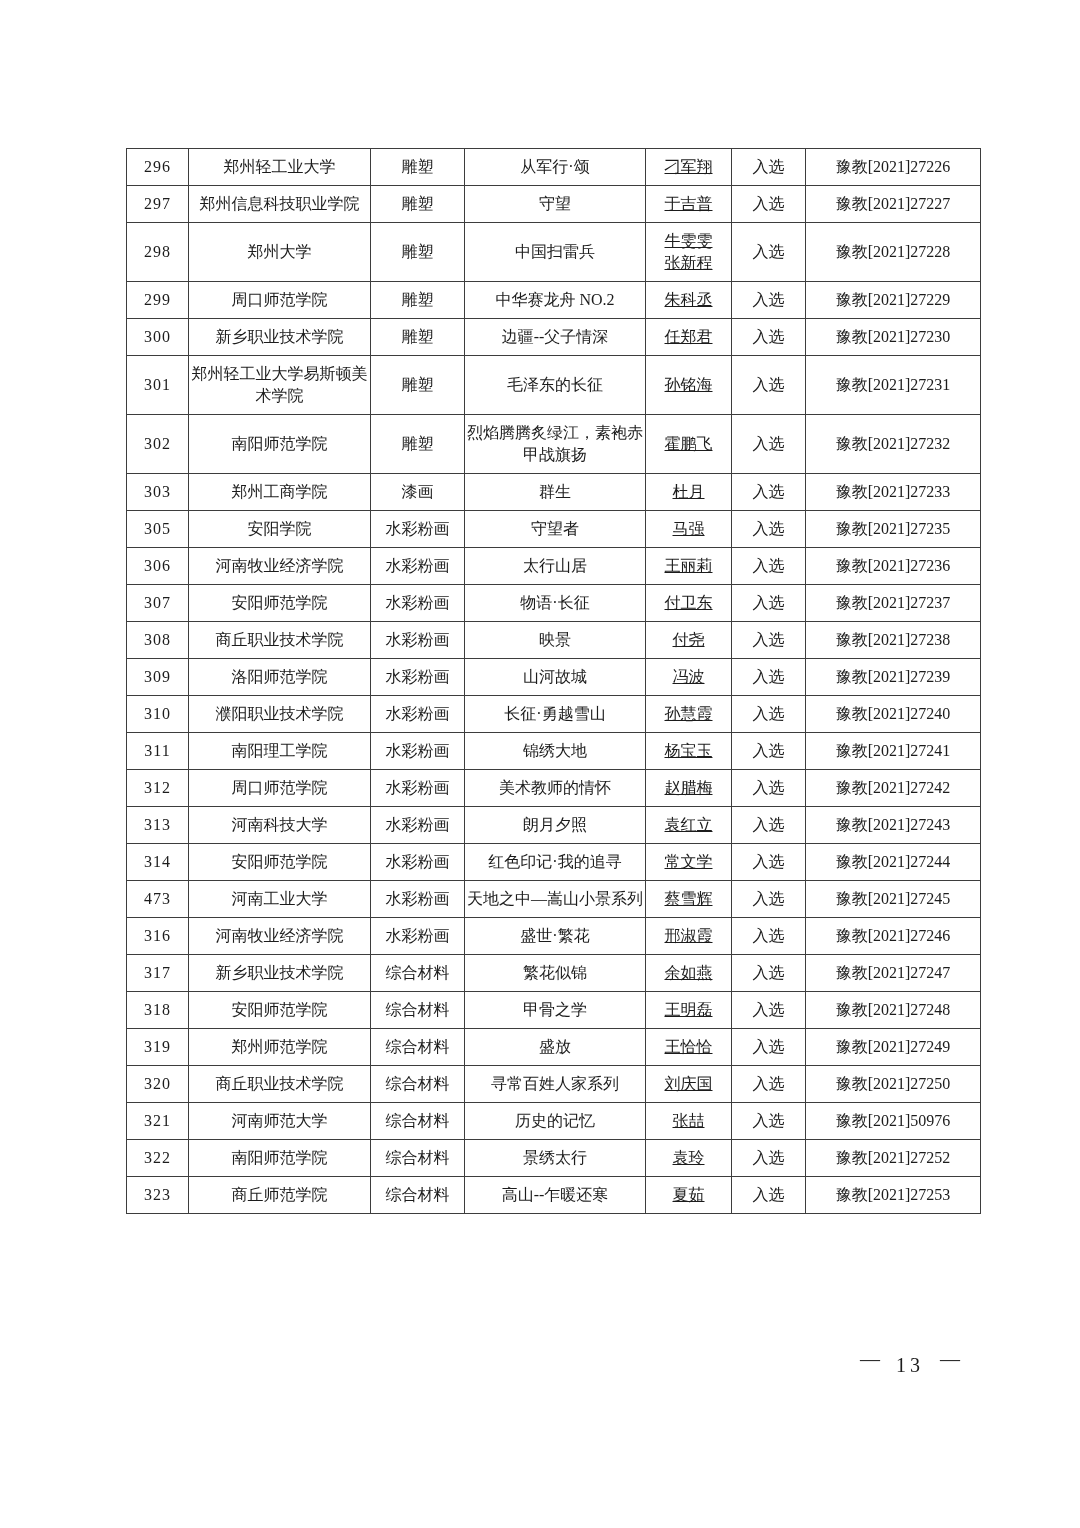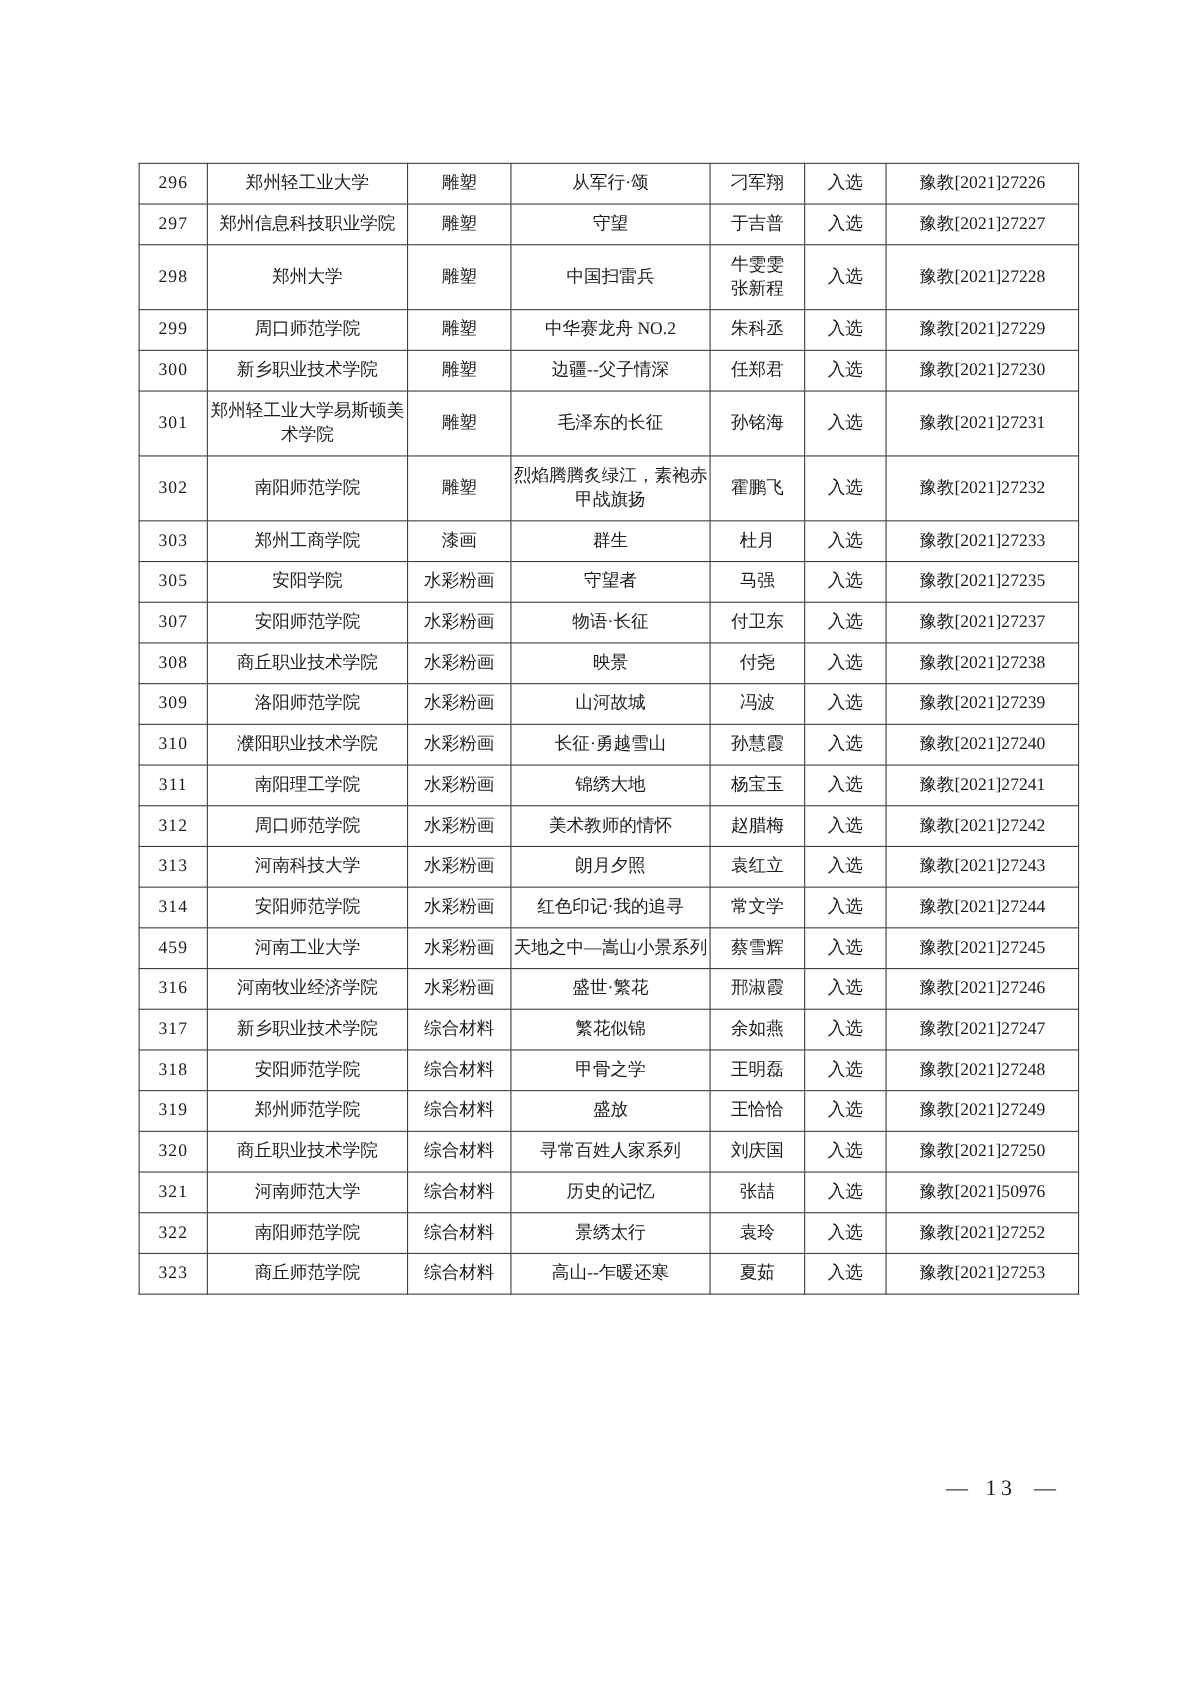--- a/index.html
+++ b/index.html
@@ -38,20 +38,21 @@
     padding: 7px 2px;
     color: #1c1c1c;
     word-break: break-all;
   }
   td.col-no {
     font-size: 15px;
     letter-spacing: 1px;
   }
   td.col-author {
     white-space: pre-line;
+    text-decoration: underline;
   }
   td.col-title {
     padding-left: 1px;
     padding-right: 1px;
     font-size: 15.5px;
   }
   td.col-doc {
     font-size: 15px;
     margin-top: 46px;
   }
@@ -62,20 +63,21 @@
     width: 130px;
     display: flex;
     justify-content: center;
     align-items: center;
     gap: 16px;
     font-size: 20px;
     color: #1c1c1c;
   }
   .page-footer .page-num {
     letter-spacing: 4px;
+    margin-top: 12px;
   }
 </style>
 </head>
 <body>
 
 <div class="page">
 
   <table class="award-table">
     <colgroup>
       <col style="width:62px">
@@ -163,20 +165,29 @@
         <tr>
     <td class="col-no">305</td>
     <td class="col-school">安阳学院</td>
     <td class="col-category">水彩粉画</td>
     <td class="col-title">守望者</td>
     <td class="col-author">马强</td>
     <td class="col-status">入选</td>
     <td class="col-doc">豫教[2021]27235</td>
   </tr>
         <tr>
+    <td class="col-no">306</td>
+    <td class="col-school">河南牧业经济学院</td>
+    <td class="col-category">水彩粉画</td>
+    <td class="col-title">太行山居</td>
+    <td class="col-author">王丽莉</td>
+    <td class="col-status">入选</td>
+    <td class="col-doc">豫教[2021]27236</td>
+  </tr>
+        <tr>
     <td class="col-no">307</td>
     <td class="col-school">安阳师范学院</td>
     <td class="col-category">水彩粉画</td>
     <td class="col-title">物语·长征</td>
     <td class="col-author">付卫东</td>
     <td class="col-status">入选</td>
     <td class="col-doc">豫教[2021]27237</td>
   </tr>
         <tr>
     <td class="col-no">308</td>
@@ -235,21 +246,21 @@
         <tr>
     <td class="col-no">314</td>
     <td class="col-school">安阳师范学院</td>
     <td class="col-category">水彩粉画</td>
     <td class="col-title">红色印记·我的追寻</td>
     <td class="col-author">常文学</td>
     <td class="col-status">入选</td>
     <td class="col-doc">豫教[2021]27244</td>
   </tr>
         <tr>
-    <td class="col-no">459</td>
+    <td class="col-no">473</td>
     <td class="col-school">河南工业大学</td>
     <td class="col-category">水彩粉画</td>
     <td class="col-title">天地之中—嵩山小景系列</td>
     <td class="col-author">蔡雪辉</td>
     <td class="col-status">入选</td>
     <td class="col-doc">豫教[2021]27245</td>
   </tr>
         <tr>
     <td class="col-no">316</td>
     <td class="col-school">河南牧业经济学院</td>

